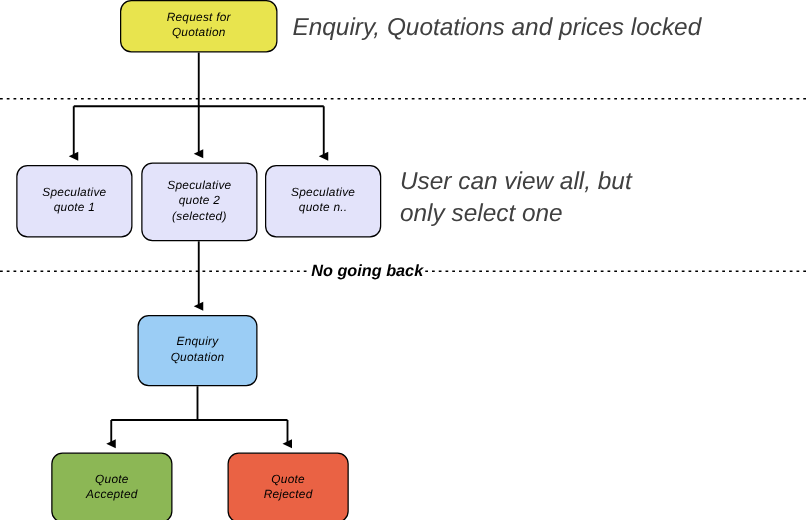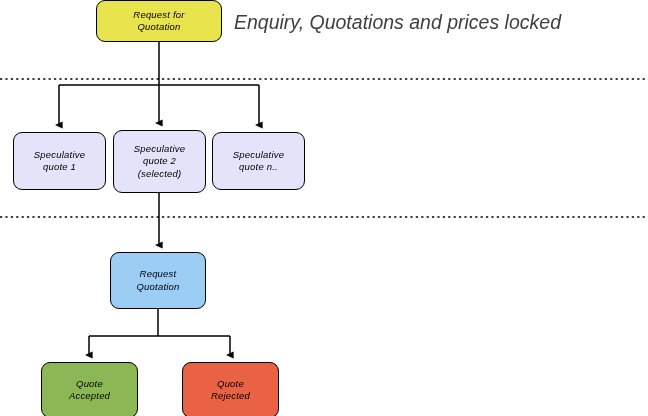--- a/index.html
+++ b/index.html
@@ -108,28 +108,31 @@
   <div class="node" style="left:13px; top:128px; width:93px; height:58px; background:#e3e3fa;">Speculative
 quote 1</div>
 
   <div class="node" style="left:113px; top:126px; width:93px; height:63px; background:#e3e3fa;">Speculative
 quote 2
 (selected)</div>
 
   <div class="node" style="left:212px; top:128px; width:93px; height:58px; background:#e3e3fa;">Speculative
 quote n..</div>
 
-  <div class="node" style="left:110px; top:248px; width:96px; height:57px; background:#9bcdf5;">Request
+  <div class="node" style="left:110px; top:248px; width:96px; height:57px; background:#9bcdf5;">Enquiry
 Quotation</div>
 
   <div class="node" style="left:41px; top:358px; width:97px; height:56px; background:#8cb755;">Quote
 Accepted</div>
 
   <div class="node" style="left:182px; top:358px; width:97px; height:56px; background:#ea6244;">Quote
 Rejected</div>
 
 
+  <div class="phase-label" style="left:248px; top:205px;">No going back</div>
 
   <div class="annotation" style="left:234px; top:5px;">Enquiry, Quotations and prices locked</div>
 
+  <div class="annotation" style="left:320px; top:128px;">User can view all, but
+only select one</div>
 
 
 </div>
 
 </body></html>

